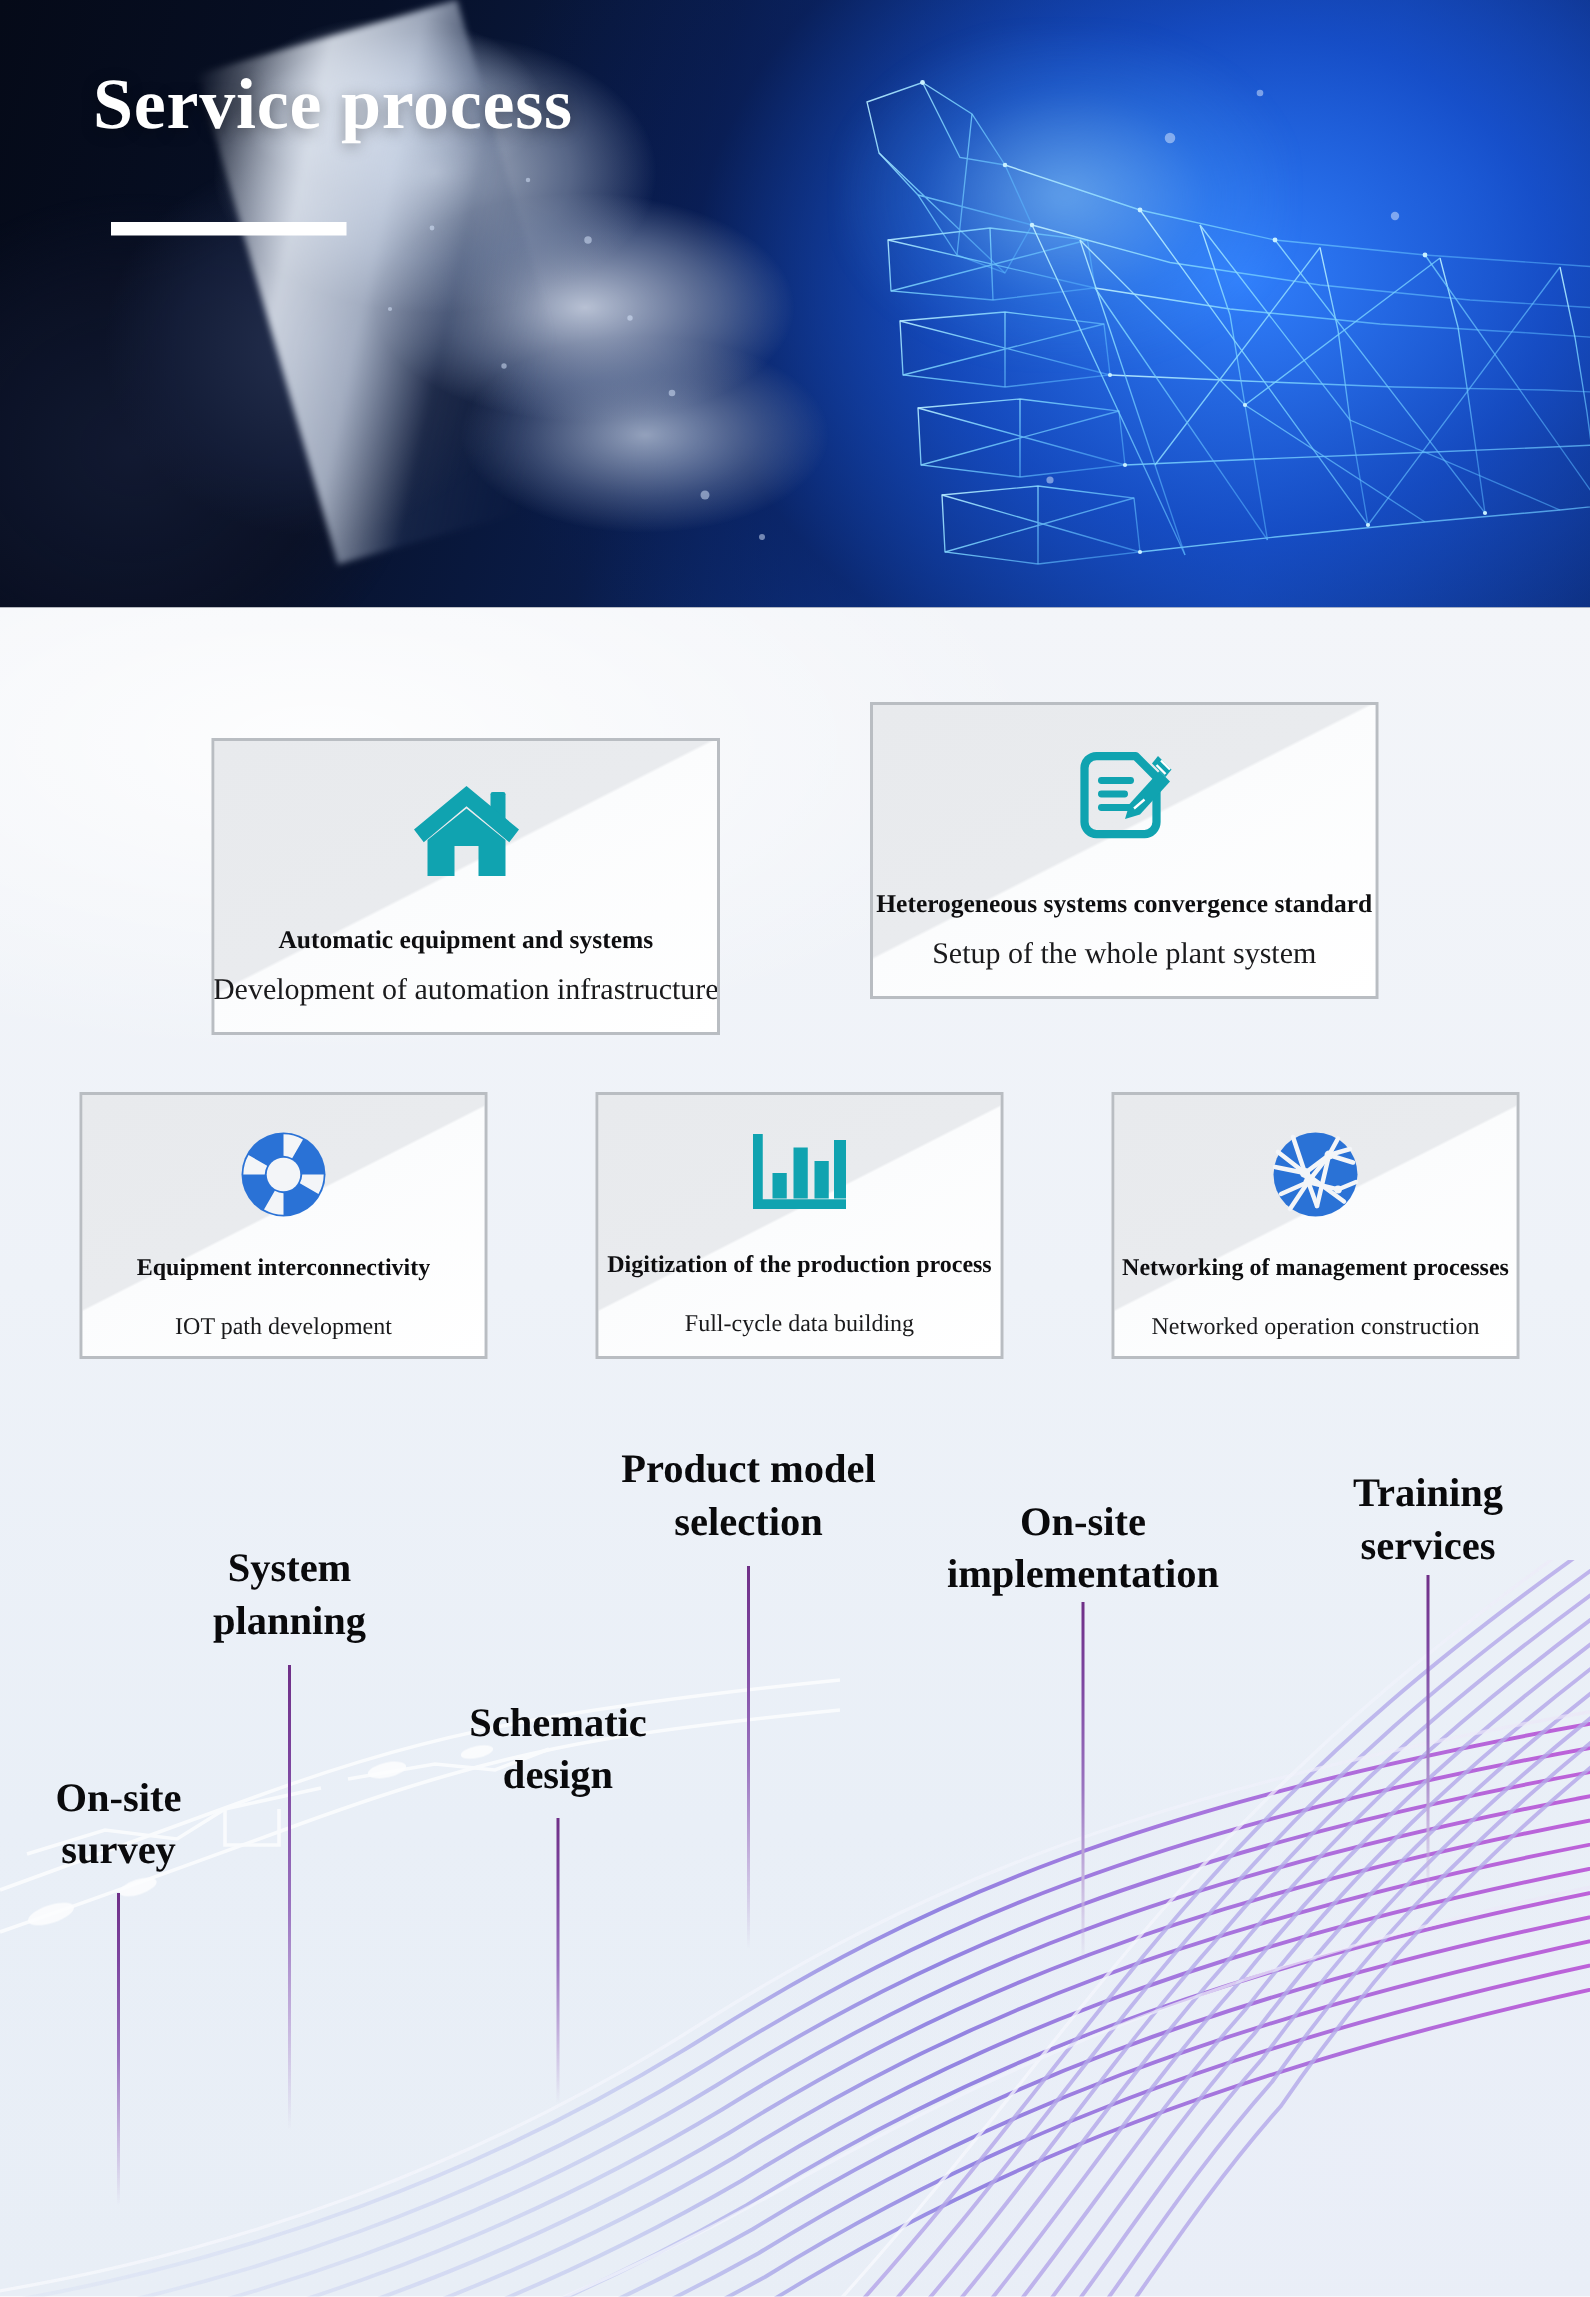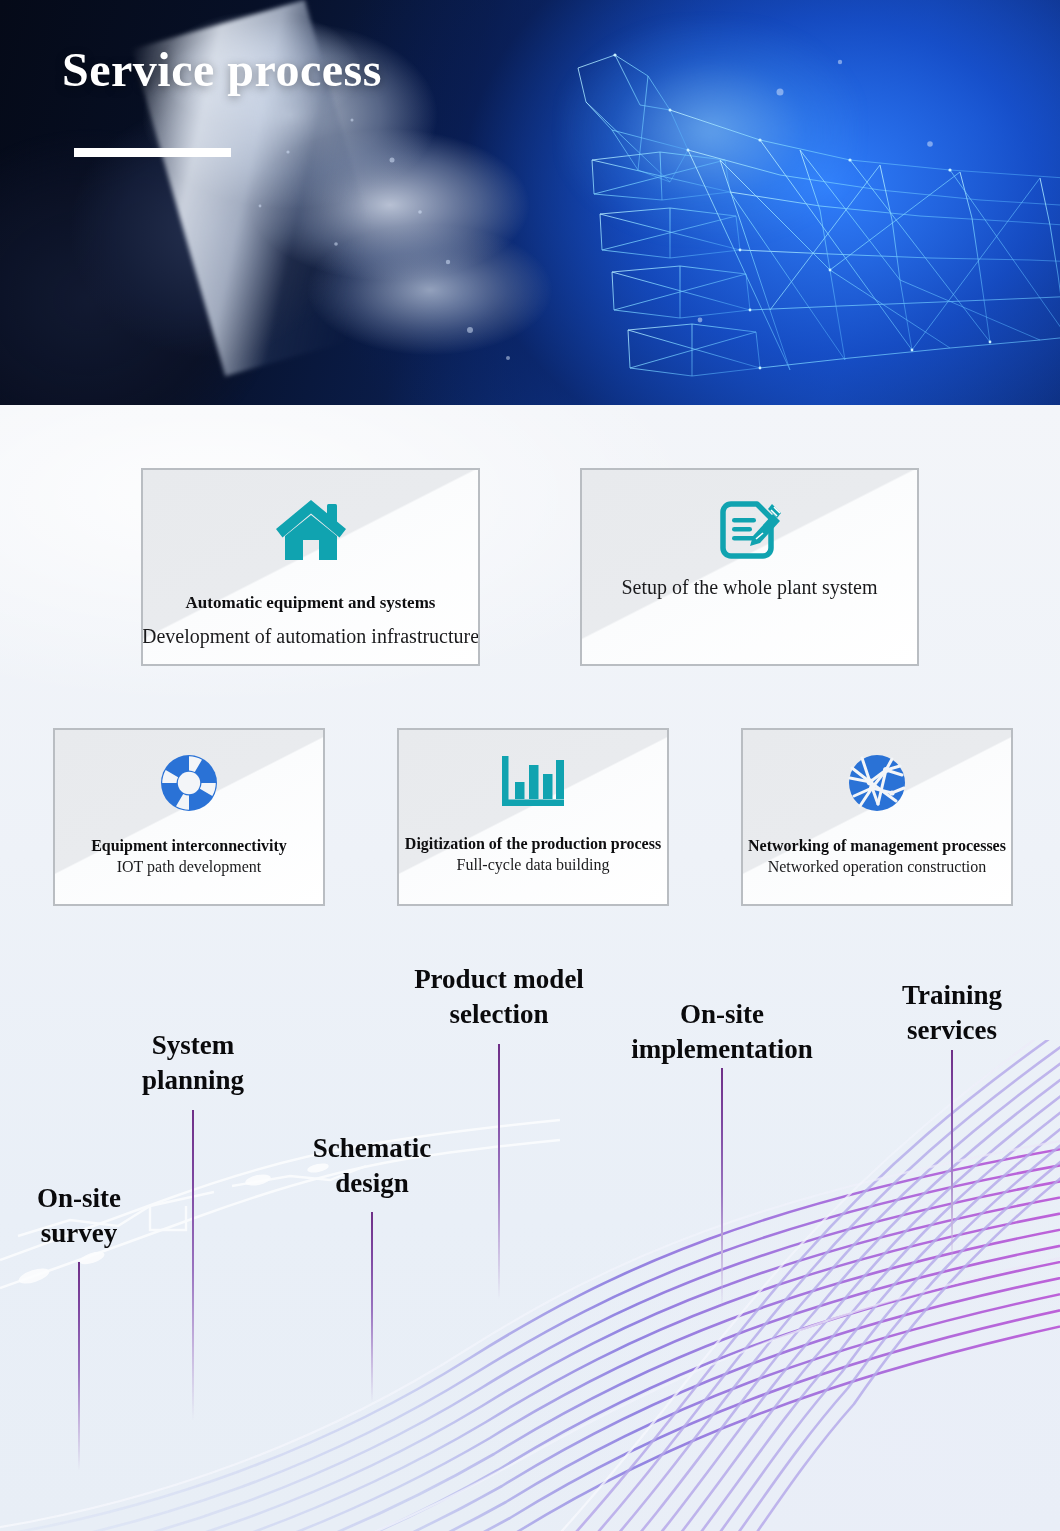--- a/index.html
+++ b/index.html
@@ -125,33 +125,33 @@
     white-space: nowrap;
   }
   .card-sub {
     position: relative;
     color: #1a1a1c;
     text-align: center;
     white-space: nowrap;
   }
 
   
-  #card-0 { left: 141px; top: 468px; width: 339px; height: 198px; }
+  #card-0 { left: 141px; top: 492px; width: 339px; height: 198px; }
   #card-1 { left: 580px; top: 468px; width: 339px; height: 198px; }
   #card-0 .card-inner, #card-1 .card-inner { padding-top: 26px; }
   #card-0 .card-title, #card-1 .card-title { font-size: 17px; margin-top: 29px; }
   #card-0 .card-sub, #card-1 .card-sub { font-size: 20px; margin-top: 12px; }
 
   
   #card-2 { left: 53px; top: 728px; width: 272px; height: 178px; }
   #card-3 { left: 397px; top: 728px; width: 272px; height: 178px; }
   #card-4 { left: 741px; top: 728px; width: 272px; height: 178px; }
   #card-2 .card-inner, #card-3 .card-inner, #card-4 .card-inner { padding-top: 24px; }
   #card-2 .card-title, #card-3 .card-title, #card-4 .card-title { font-size: 16px; margin-top: 25px; }
-  #card-2 .card-sub, #card-3 .card-sub, #card-4 .card-sub { font-size: 16px; margin-top: 3px; }
+  #card-2 .card-sub, #card-3 .card-sub, #card-4 .card-sub { font-size: 16px; margin-top: 21px; }
 
   
   .tl-item { position: absolute; }
   .tl-label {
     position: absolute;
     font-weight: bold;
     font-size: 27px;
     line-height: 1.28;
     color: #0a0a0c;
     text-align: center;
@@ -356,20 +356,21 @@
         <g fill="#10a3b0">
           <path d="M38 40 L58 18 L65 25 L45 47 L35 50 Z"></path>
           <path d="M57 8 L66 17 L62 22 L53 13 Z"></path>
         </g>
         <g stroke="#ffffff" stroke-width="1.6">
           <path d="M56 14 L62 20"></path>
             <path d="M59 11 L65 17"></path>
           <path d="M41 43 L48 37"></path>
         </g>
       </svg>
+      <div class="card-title">Heterogeneous systems convergence standard</div>
       <div class="card-sub">Setup of the whole plant system</div>
     </div>
   </div>
 
   <div class="card" id="card-2">
     <div class="card-sheen"></div>
     <div class="card-inner">
       <svg class="card-icon" width="58" height="58" viewBox="0 0 58 58">
         <circle cx="29" cy="29" r="28" fill="#2a72d6"></circle>
         <circle cx="29" cy="29" r="11.2" fill="#f3f5f8"></circle>

